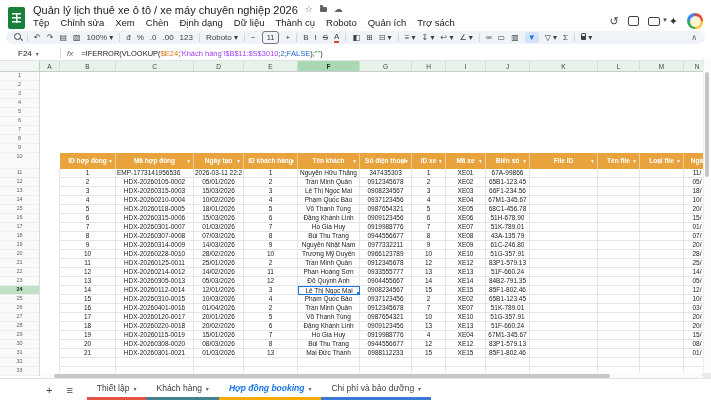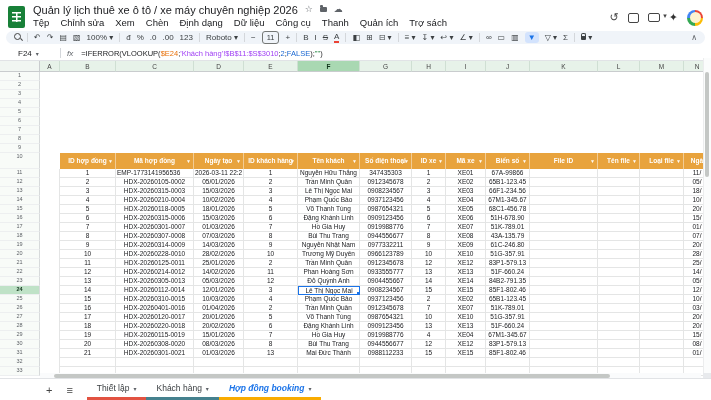--- a/index.html
+++ b/index.html
@@ -1,20 +1,20 @@
 <!DOCTYPE html>
 <html style="--header-bg: #E8A33D;"><head>
 <meta charset="utf-8">
 <style>
   html,body{margin:0;padding:0;width:711px;height:400px;overflow:hidden;background:#fff;
     font-family:"Liberation Sans","DejaVu Sans",sans-serif;-webkit-font-smoothing:antialiased;}
   .app{position:relative;width:711px;height:400px;background:#fff;}
 
   
-  .topbar{display:flex;align-items:center;padding:3px 8px 0 8px;height:26px;}
+  .topbar{display:flex;align-items:flex-end;padding:3px 8px 0 8px;height:26px;}
   .logo{width:17px;height:22px;background:#188038;border-radius:2px;margin:1px 8px 0 0;position:relative;flex:none;}
   .logo::after{content:"";position:absolute;left:4px;top:6px;width:9px;height:10px;
     background:
       linear-gradient(#fff,#fff) 0 0/9px 1.5px no-repeat,
       linear-gradient(#fff,#fff) 0 4px/9px 1.5px no-repeat,
       linear-gradient(#fff,#fff) 0 8px/9px 1.5px no-repeat,
       linear-gradient(#fff,#fff) 4px 0/1.5px 10px no-repeat;}
   .title-block{flex:1;min-width:0;}
   .title-row{display:flex;align-items:center;gap:7px;height:13px;}
   .doc-title{font-size:11px;color:#202124;white-space:nowrap;}
@@ -116,22 +116,22 @@
         <span class="folder"></span>
         <span class="t-ico">☁</span>
       </div>
       <div class="menu-row" id="menu-bar">
           <span class="menu-item">Tệp</span>
           <span class="menu-item">Chỉnh sửa</span>
           <span class="menu-item">Xem</span>
           <span class="menu-item">Chèn</span>
           <span class="menu-item">Định dạng</span>
           <span class="menu-item">Dữ liệu</span>
-          <span class="menu-item">Công cụ</span>
-          <span class="menu-item">Thanh</span>
+          <span class="menu-item">Thành cụ</span>
+          <span class="menu-item">Roboto</span>
           <span class="menu-item">Quản ích</span>
           <span class="menu-item">Trợ sách</span>
         </div>
     </div>
     <div class="top-right">
       <span class="tr-ico">↺</span>
       <span class="bubble"></span>
       <span class="cam"></span>
       <span class="gem">✦</span>
       <span class="avatar"></span>
@@ -676,14 +676,18 @@
         <span class="caret">▾</span>
       </span>
       <span class="sheet-tab" style="border-bottom-color: rgb(69, 129, 142);">
         <span class="">Khách hàng</span>
         <span class="caret">▾</span>
       </span>
       <span class="sheet-tab active" style="border-bottom-color: rgb(249, 171, 0); font-style: italic;">
         <span class="">Hợp đồng booking</span>
         <span class="caret">▾</span>
       </span>
+      <span class="sheet-tab" style="border-bottom-color: rgb(60, 120, 216);">
+        <span class="">Chi phí và bảo dưỡng</span>
+        <span class="caret">▾</span>
+      </span>
     </div>
 </div>
 
 </body></html>

